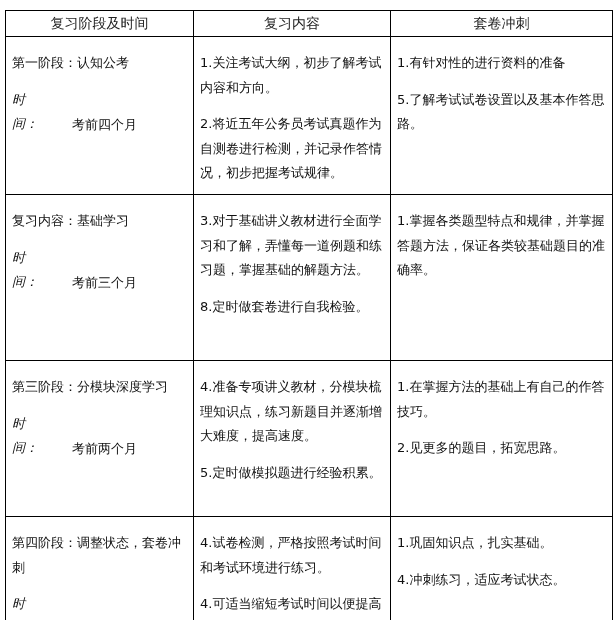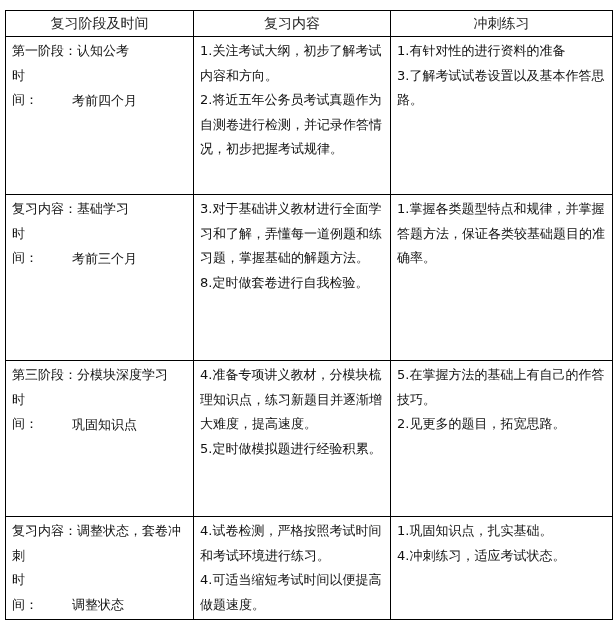--- a/index.html
+++ b/index.html
@@ -39,93 +39,94 @@
     table.plan td {
       font-size: 13px;
       line-height: 24.5px;
       padding: 2px 6px 0 6px;
       word-break: break-all;
     }
     .row1 td { height: 155px; }
     .row2 td { height: 163px; }
     .row3 td { height: 153px; }
     .row4 td { height: 100px; }
-    .line { display: block; }
+    .line { display: block; margin-top: 12px; }
     .time-label {
       display: inline-block;
       width: 60px;
       letter-spacing: 0;
+      font-style: italic;
     }
     .time-label .gap { display: inline-block; width: 28px; }
   </style>
 </head>
 <body>
 
 <table class="plan">
   <colgroup>
     <col style="width:188px">
     <col style="width:197px">
     <col style="width:222px">
   </colgroup>
   <thead>
     <tr>
       <th>复习阶段及时间</th>
       <th>复习内容</th>
-      <th>冲刺练习</th>
+      <th>套卷冲刺</th>
     </tr>
   </thead>
   <tbody>
 
     <tr class="row1">
       <td>
         <span class="line">第一阶段：认知公考</span>
         <span class="line"><span class="time-label"><span>时</span><span class="gap"></span><span>间：</span></span><span>考前四个月</span></span>
       </td>
       <td>
         <span class="line">1.关注考试大纲，初步了解考试内容和方向。</span>
         <span class="line">2.将近五年公务员考试真题作为自测卷进行检测，并记录作答情况，初步把握考试规律。</span>
       </td>
       <td>
         <span class="line">1.有针对性的进行资料的准备</span>
-        <span class="line">3.了解考试试卷设置以及基本作答思路。</span>
+        <span class="line">5.了解考试试卷设置以及基本作答思路。</span>
       </td>
     </tr>
 
     <tr class="row2">
       <td>
         <span class="line">复习内容：基础学习</span>
         <span class="line"><span class="time-label"><span>时</span><span class="gap"></span><span>间：</span></span><span>考前三个月</span></span>
       </td>
       <td>
         <span class="line">3.对于基础讲义教材进行全面学习和了解，弄懂每一道例题和练习题，掌握基础的解题方法。</span>
         <span class="line">8.定时做套卷进行自我检验。</span>
       </td>
       <td>
         <span class="line">1.掌握各类题型特点和规律，并掌握答题方法，保证各类较基础题目的准确率。</span>
       </td>
     </tr>
 
     <tr class="row3">
       <td>
         <span class="line">第三阶段：分模块深度学习</span>
-        <span class="line"><span class="time-label"><span>时</span><span class="gap"></span><span>间：</span></span><span>巩固知识点</span></span>
+        <span class="line"><span class="time-label"><span>时</span><span class="gap"></span><span>间：</span></span><span>考前两个月</span></span>
       </td>
       <td>
         <span class="line">4.准备专项讲义教材，分模块梳理知识点，练习新题目并逐渐增大难度，提高速度。</span>
         <span class="line">5.定时做模拟题进行经验积累。</span>
       </td>
       <td>
-        <span class="line">5.在掌握方法的基础上有自己的作答技巧。</span>
+        <span class="line">1.在掌握方法的基础上有自己的作答技巧。</span>
         <span class="line">2.见更多的题目，拓宽思路。</span>
       </td>
     </tr>
 
     <tr class="row4">
       <td>
-        <span class="line">复习内容：调整状态，套卷冲刺</span>
+        <span class="line">第四阶段：调整状态，套卷冲刺</span>
         <span class="line"><span class="time-label"><span>时</span><span class="gap"></span><span>间：</span></span><span>调整状态</span></span>
       </td>
       <td>
         <span class="line">4.试卷检测，严格按照考试时间和考试环境进行练习。</span>
         <span class="line">4.可适当缩短考试时间以便提高做题速度。</span>
       </td>
       <td>
         <span class="line">1.巩固知识点，扎实基础。</span>
         <span class="line">4.冲刺练习，适应考试状态。</span>
       </td>

